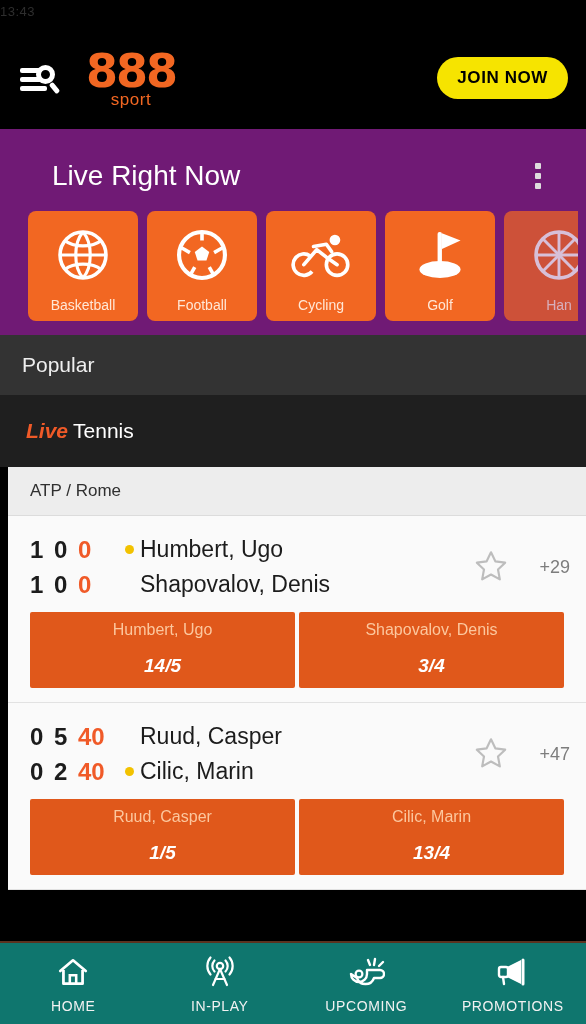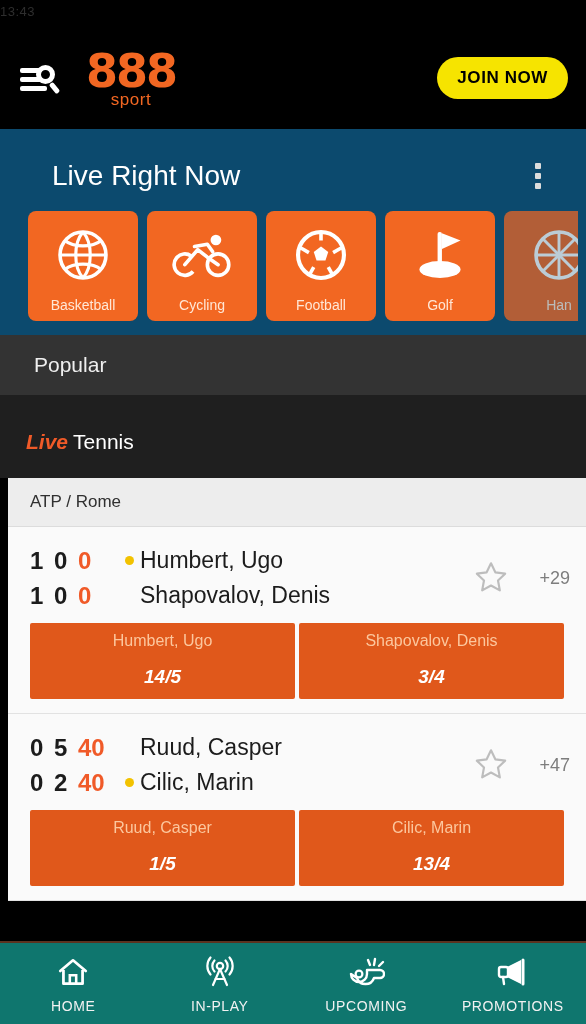--- a/index.html
+++ b/index.html
@@ -57,21 +57,21 @@
     font-family:"Liberation Sans", sans-serif;
   }
   .btn-join {
     background:#f6e400; color:#000; border:none;
     border-radius:22px; padding:0 20px; height:42px; line-height:42px;
     font-size:17px; font-weight:bold; letter-spacing:.6px; margin-left:12px;
     cursor:pointer; font-family:"Liberation Sans", sans-serif;
   }
 
   
-  .live-section { background:#0c4a6e; padding:0 8px 14px 0; }
+  .live-section { background:#701a75; padding:0 8px 14px 0; }
   .live-head {
     display:flex; align-items:center; justify-content:space-between;
     padding:30px 26px 18px 52px;
   }
   .live-title { color:#fff; font-size:28px; font-weight:normal; }
   .kebab { width:28px; height:34px; position:relative; cursor:pointer; flex:none; }
   .kebab i {
     position:absolute; left:11px; width:6px; height:6px; background:#ddd; border-radius:1px;
   }
   .kebab i:nth-child(1){ top:4px; }
@@ -91,26 +91,26 @@
     display:flex; align-items:center; justify-content:center;
   }
   .tile .tile-label {
     position:absolute; bottom:8px; left:0; right:0; text-align:center;
     color:#ffe7d6; font-size:14px;
   }
   .tile.partial { opacity:.72; }
 
   
   .popular-bar {
-    background:#333333; padding:18px 0 18px 34px;
+    background:#333333; padding:18px 0 18px 22px;
   }
   .popular-bar .label { color:#efefef; font-size:21px; }
 
   .sport-head {
-    background:#1f1f1f; padding:35px 0 24px 26px;
+    background:#1f1f1f; padding:24px 0 24px 26px;
   }
   .sport-head .live { color:#f05a28; font-style:italic; font-size:21px; font-weight:bold; }
   .sport-head .name { color:#fff; font-size:21px; margin-left:5px; }
 
   
   .list-wrap {
     background:#000; padding-left:8px; height:424px; overflow:hidden;
   }
   .league-bar {
     background:#ededed; color:#303030; font-size:17px;
@@ -209,48 +209,48 @@
           <svg width="58" height="58" viewBox="0 0 48 48">
             <circle cx="24" cy="24" r="19" fill="none" stroke="#fff" stroke-width="3"></circle>
             <path d="M24 5 C16 14 16 34 24 43" fill="none" stroke="#fff" stroke-width="2.6"></path>
             <path d="M24 5 C32 14 32 34 24 43" fill="none" stroke="#fff" stroke-width="2.6"></path>
             <path d="M5 24 H43" fill="none" stroke="#fff" stroke-width="2.6"></path>
             <path d="M9 12 C16 18 32 18 39 12" fill="none" stroke="#fff" stroke-width="2.6"></path>
             <path d="M9 36 C16 30 32 30 39 36" fill="none" stroke="#fff" stroke-width="2.6"></path>
           </svg>
         </div>
         <div class="tile-label">Basketball</div>
-      </div>
-
-      <div class="tile">
-        <div class="tile-icon">
-          <svg width="60" height="56" viewBox="0 0 56 44">
-            <circle cx="12" cy="31" r="10" fill="none" stroke="#fff" stroke-width="3.4" stroke-dasharray="46 18" transform="rotate(40 12 31)"></circle>
-            <circle cx="43" cy="31" r="10" fill="none" stroke="#fff" stroke-width="3.4"></circle>
-            <circle cx="41" cy="8" r="5" fill="#fff"></circle>
-            <path d="M12 31 L24 17 L33 24 L43 31" fill="none" stroke="#fff" stroke-width="3.4" stroke-linejoin="round" stroke-linecap="round"></path>
-            <path d="M21 14 L33 12 L38 19" fill="none" stroke="#fff" stroke-width="3.4" stroke-linecap="round" stroke-linejoin="round"></path>
-          </svg>
-        </div>
-        <div class="tile-label">Cycling</div>
       </div>
 
       <div class="tile">
         <div class="tile-icon">
           <svg width="58" height="58" viewBox="0 0 48 48">
             <circle cx="24" cy="24" r="19" fill="none" stroke="#fff" stroke-width="3.4"></circle>
             <polygon points="24,17 30,21.5 27.7,28.5 20.3,28.5 18,21.5" fill="#fff"></polygon>
             <path d="M24 5 L24 12" stroke="#fff" stroke-width="3"></path>
             <path d="M7 18 L14 22" stroke="#fff" stroke-width="3"></path>
             <path d="M41 18 L34 22" stroke="#fff" stroke-width="3"></path>
             <path d="M14 41 L18 34" stroke="#fff" stroke-width="3"></path>
             <path d="M34 41 L30 34" stroke="#fff" stroke-width="3"></path>
           </svg>
         </div>
         <div class="tile-label">Football</div>
+      </div>
+
+      <div class="tile">
+        <div class="tile-icon">
+          <svg width="60" height="56" viewBox="0 0 56 44">
+            <circle cx="12" cy="31" r="10" fill="none" stroke="#fff" stroke-width="3.4" stroke-dasharray="46 18" transform="rotate(40 12 31)"></circle>
+            <circle cx="43" cy="31" r="10" fill="none" stroke="#fff" stroke-width="3.4"></circle>
+            <circle cx="41" cy="8" r="5" fill="#fff"></circle>
+            <path d="M12 31 L24 17 L33 24 L43 31" fill="none" stroke="#fff" stroke-width="3.4" stroke-linejoin="round" stroke-linecap="round"></path>
+            <path d="M21 14 L33 12 L38 19" fill="none" stroke="#fff" stroke-width="3.4" stroke-linecap="round" stroke-linejoin="round"></path>
+          </svg>
+        </div>
+        <div class="tile-label">Cycling</div>
       </div>
 
       <div class="tile">
         <div class="tile-icon">
           <svg width="58" height="58" viewBox="0 0 48 48">
             <ellipse cx="24" cy="36" rx="17" ry="7" fill="#fff"></ellipse>
             <rect x="22" y="5" width="3.6" height="33" fill="#fff" rx="1.6"></rect>
             <path d="M25.6 6 L41 12 L25.6 19 Z" fill="#fff"></path>
           </svg>
         </div>

